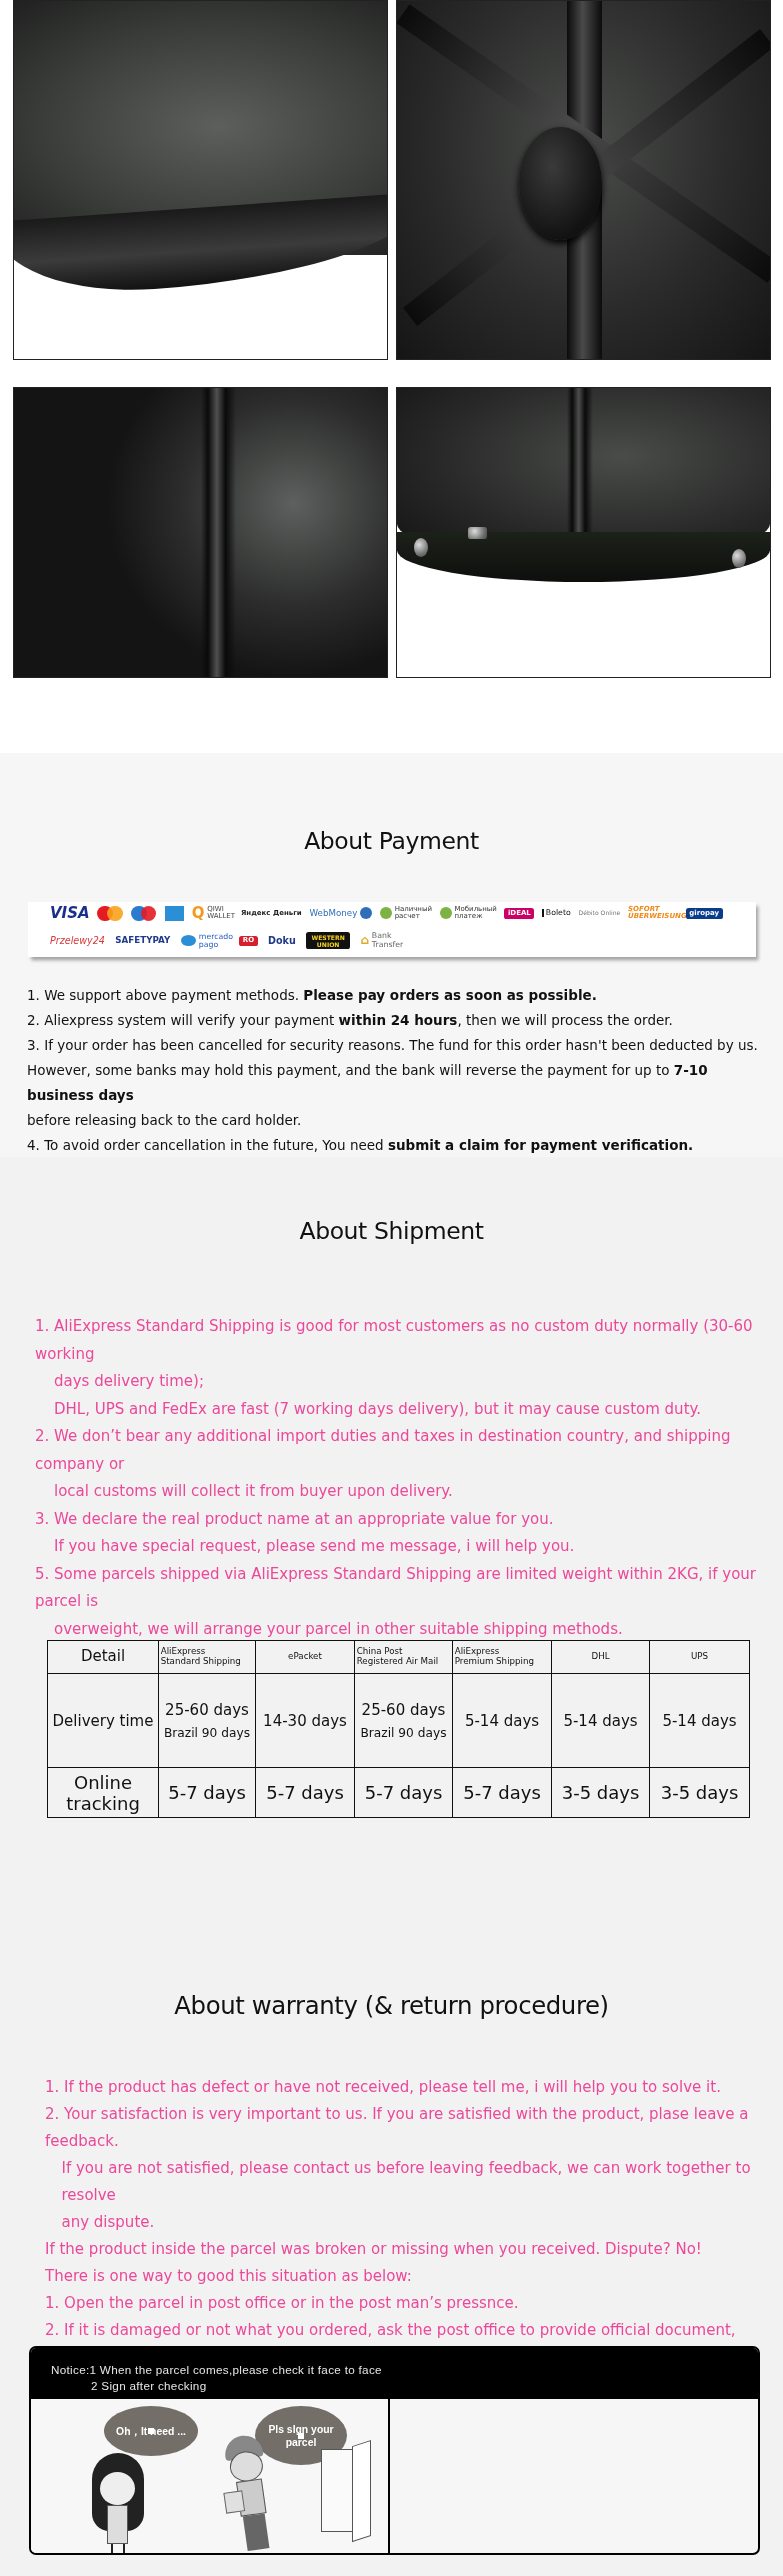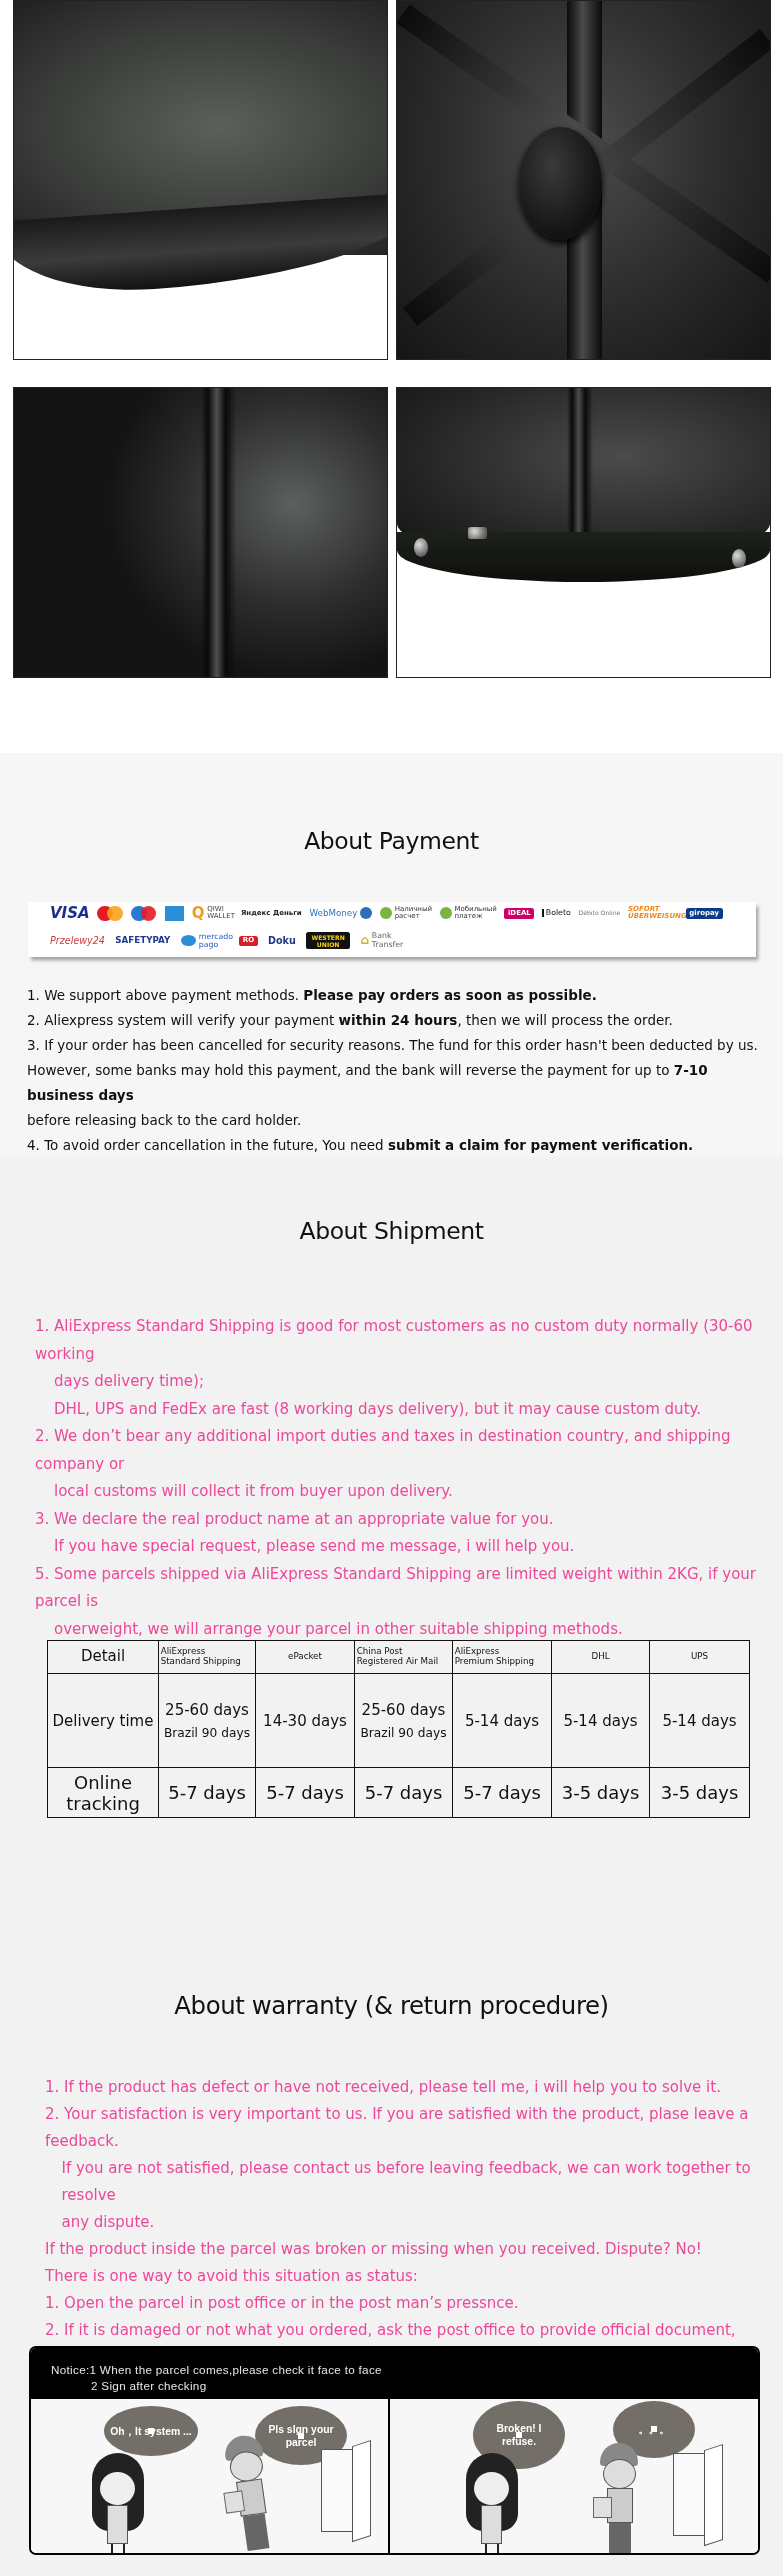--- a/index.html
+++ b/index.html
@@ -184,21 +184,21 @@
   <div><span>before releasing back to the card holder.</span></div>
   <div><span>4. To avoid order cancellation in the future, You need </span><b>submit a claim for payment verification.</b></div>
 </div>
 
 <div class="sec-ship"></div>
 <h2 class="heading" style="top:1217px;font-size:23.5px;">About Shipment</h2>
 
 <div class="list" style="left:35px;top:1313px;width:740px;font-size:15px;">
   <div>1. AliExpress Standard Shipping is good for most customers as no custom duty normally (30-60 working</div>
   <div class="ind">days delivery time);</div>
-  <div class="ind">DHL, UPS and FedEx are fast (8 working days delivery), but it may cause custom duty.</div>
+  <div class="ind">DHL, UPS and FedEx are fast (7 working days delivery), but it may cause custom duty.</div>
   <div>2. We don’t bear any additional import duties and taxes in destination country, and shipping company or</div>
   <div class="ind">local customs will collect it from buyer upon delivery.</div>
   <div>3. We declare the real product name at an appropriate value for you.</div>
   <div class="ind">If you have special request, please send me message, i will help you.</div>
   <div>5. Some parcels shipped via AliExpress Standard Shipping are limited weight within 2KG, if your parcel is</div>
   <div class="ind">overweight, we will arrange your parcel in other suitable shipping methods.</div>
   <div class="ind">The estimate shipping time for different shipping methods is followed:</div>
 </div>
 
 <table class="ship">
@@ -252,63 +252,45 @@
   </table>
 
 <h2 class="heading" style="top:1991px;font-size:24.4px;">About warranty (&amp; return procedure)</h2>
 
 <div class="list" style="left:45px;top:2074px;width:731px;font-size:15px;line-height:27px;">
   <div>1. If the product has defect or have not received, please tell me, i will help you to solve it.</div>
   <div>2. Your satisfaction is very important to us. If you are satisfied with the product, plase leave a feedback.</div>
   <div class="ind" style="padding-left:16.5px;">If you are not satisfied, please contact us before leaving feedback, we can work together to resolve</div>
   <div class="ind" style="padding-left:16.5px;">any dispute.</div>
   <div>If the product inside the parcel was broken or missing when you received. Dispute? No!</div>
-  <div>There is one way to avoid this situation as status:</div>
+  <div>There is one way to good this situation as below:</div>
   <div>1. Open the parcel in post office or in the post man’s pressnce.</div>
   <div>2. If it is damaged or not what you ordered, ask the post office to provide official document, especially</div>
   <div class="ind" style="padding-left:16.5px;">the claim request paper ( attached picture for your reference).</div>
 </div>
 
 <div class="notice">
   <div class="notice-head">
     <div>Notice:1 When the parcel comes,please check it face to face</div>
     <div class="l2">2 Sign after checking</div>
   </div>
 
   <div class="panel left">
-    <div class="bubble" style="left:73px;top:7px;width:94px;height:50px;">Oh，It system ...</div>
+    <div class="bubble" style="left:73px;top:7px;width:94px;height:50px;">Oh，It need ...</div>
     <div class="bubble" style="left:224px;top:7px;width:92px;height:59px;padding:0 12.2px;">Pls sIgn your parcel</div>
     <div class="girl" style="left:52px;top:54px;">
       <div class="hair"></div>
         <div class="face"></div>
         <div class="body"></div>
         <div class="legs"></div>
     </div>
     <div class="boy" style="left:193px;top:35px;transform:rotate(-8deg);">
       <div class="cap"></div>
         <div class="head"></div>
         <div class="torso"></div>
         <div class="pants"></div>
         <div class="box"></div>
     </div>
     <div class="door" style="left:290px;top:50px;"></div>
   </div>
 
-  <div class="panel right">
-    <div class="bubble" style="left:80px;top:1.7px;width:92px;height:68px;padding:0 17.4px;">Broken! I refuse.</div>
-    <div class="bubble" style="left:220px;top:1.7px;width:82px;height:57px;">。。。</div>
-    <div class="girl" style="left:64px;top:54px;">
-      <div class="hair"></div>
-        <div class="face"></div>
-        <div class="body"></div>
-        <div class="legs"></div>
-    </div>
-    <div class="boy" style="left:200px;top:44px;">
-      <div class="cap"></div>
-        <div class="head"></div>
-        <div class="torso"></div>
-        <div class="pants"></div>
-        <div class="box"></div>
-    </div>
-    <div class="door" style="left:280px;top:54px;"></div>
-  </div>
 </div>
 
 
 </body></html>

